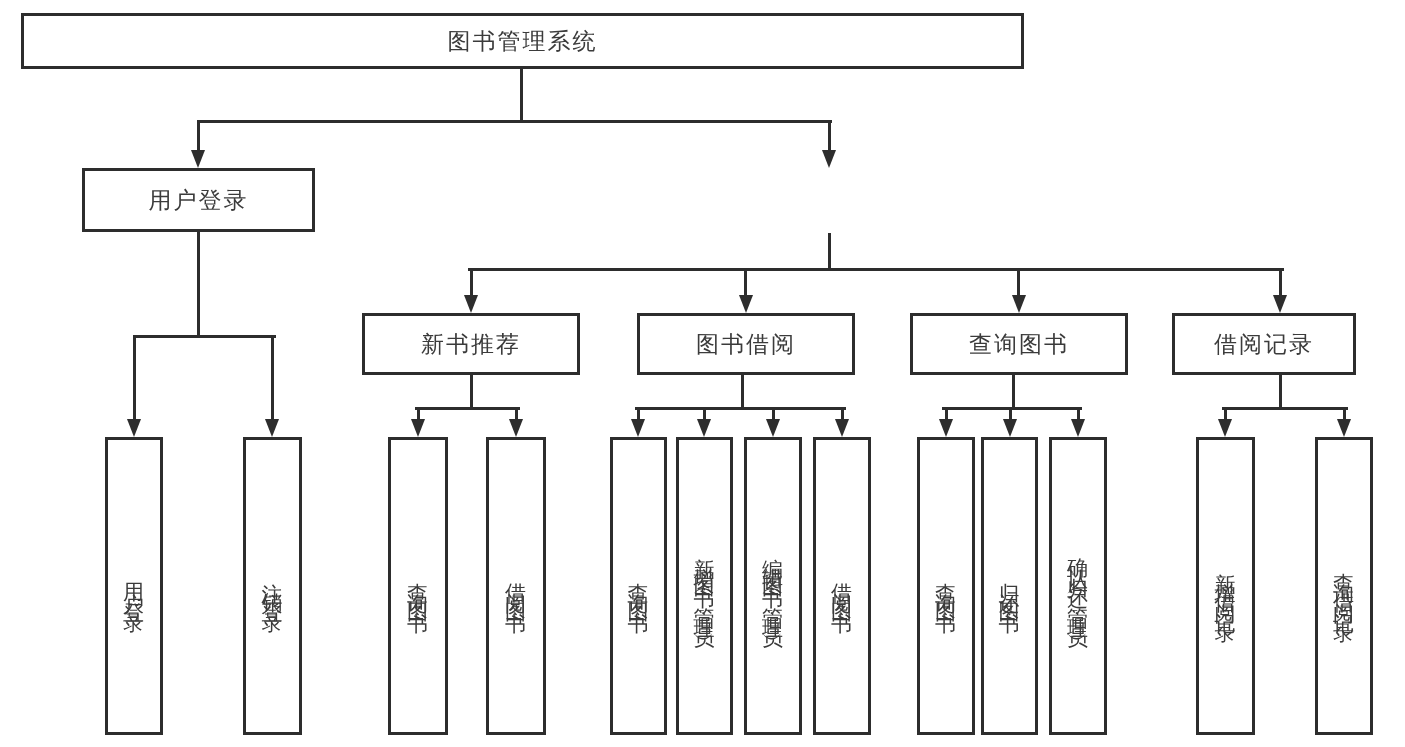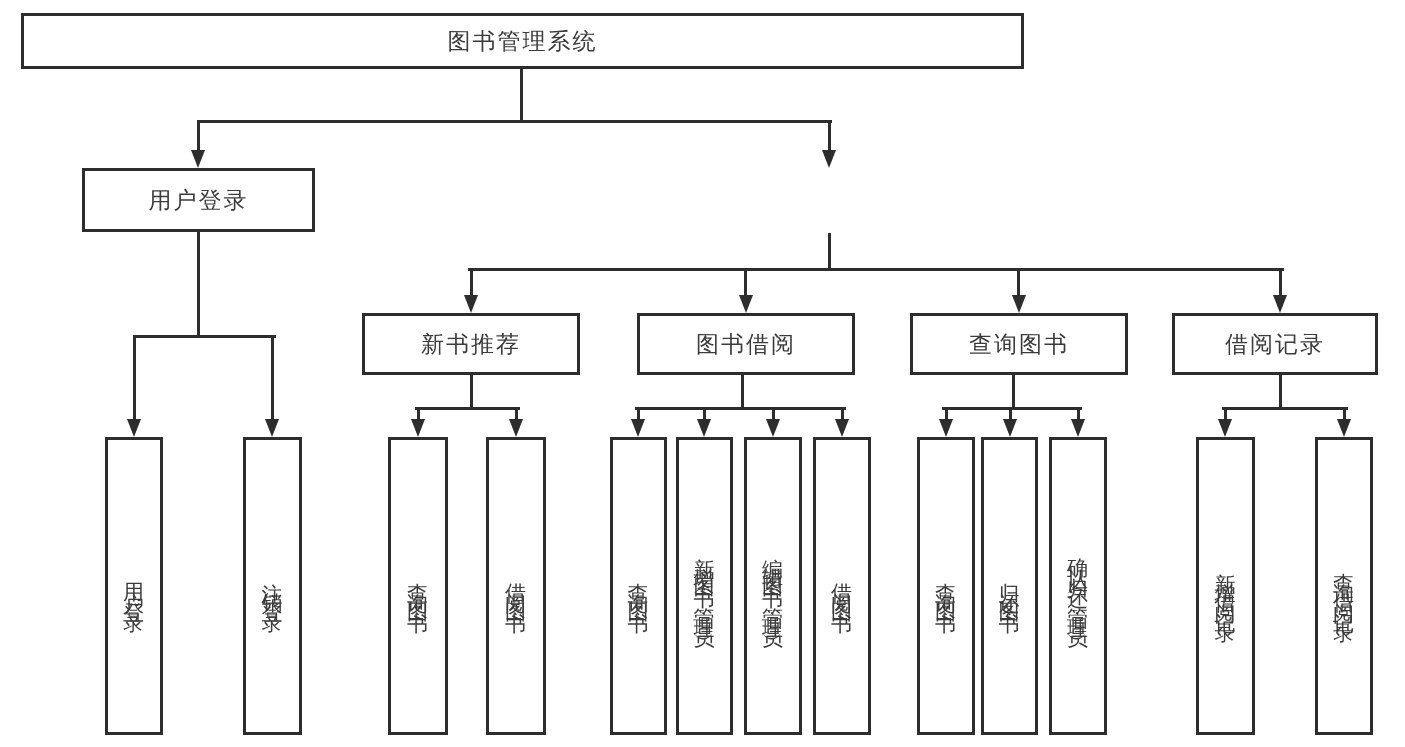--- a/index.html
+++ b/index.html
@@ -84,21 +84,21 @@
 
   <div class="box" style="left:637px; top:313px; width:218px; height:62px;">
     <span class="hlabel">图书借阅</span>
   </div>
   <div class="box" style="left:362px; top:313px; width:218px; height:62px;">
     <span class="hlabel">新书推荐</span>
   </div>
   <div class="box" style="left:910px; top:313px; width:218px; height:62px;">
     <span class="hlabel">查询图书</span>
   </div>
-  <div class="box" style="left:1172px; top:313px; width:206px; height:62px;text-align:right;">
+  <div class="box" style="left:1172px; top:313px; width:184px; height:62px;text-align:right;">
     <span class="hlabel">借阅记录</span>
   </div>
 
   <div class="vline" style="left:470px; top:375px; height:35px;"></div>
   <div class="hline" style="left:415px; top:407px; width:105px;"></div>
   <div class="vline" style="left:417px; top:407px; height:14px;"></div>
   <div class="arrow" style="left:411px; top:419px;"></div>
   <div class="vline" style="left:515px; top:407px; height:14px;"></div>
   <div class="arrow" style="left:509px; top:419px;"></div>
 

